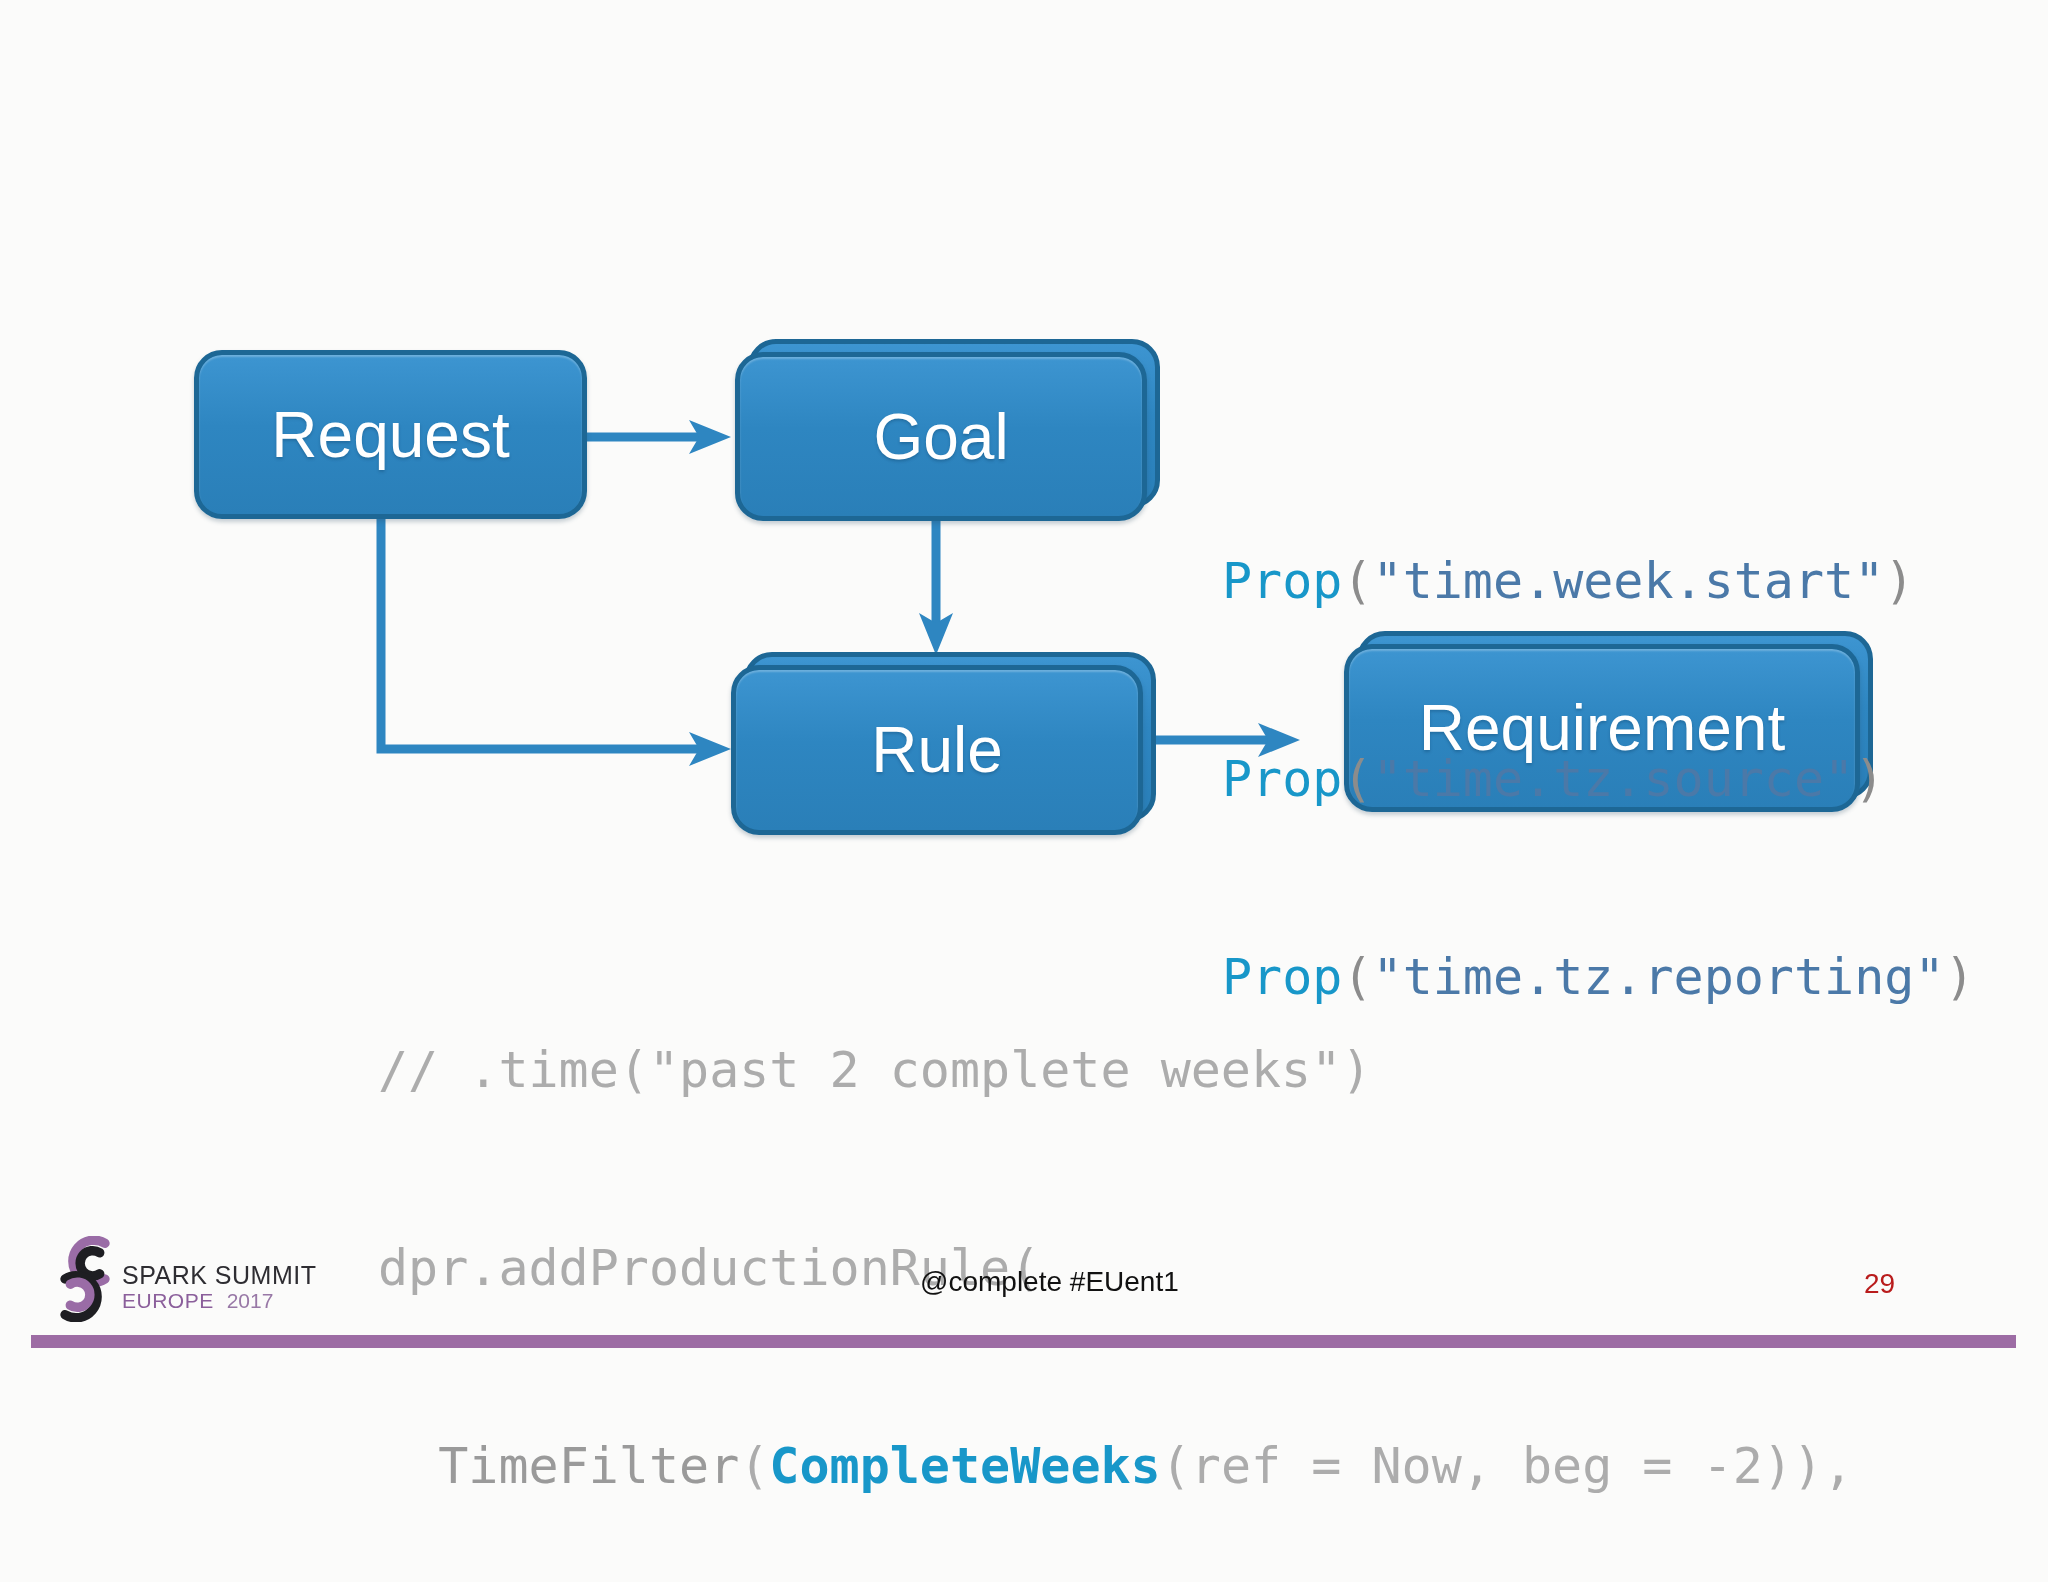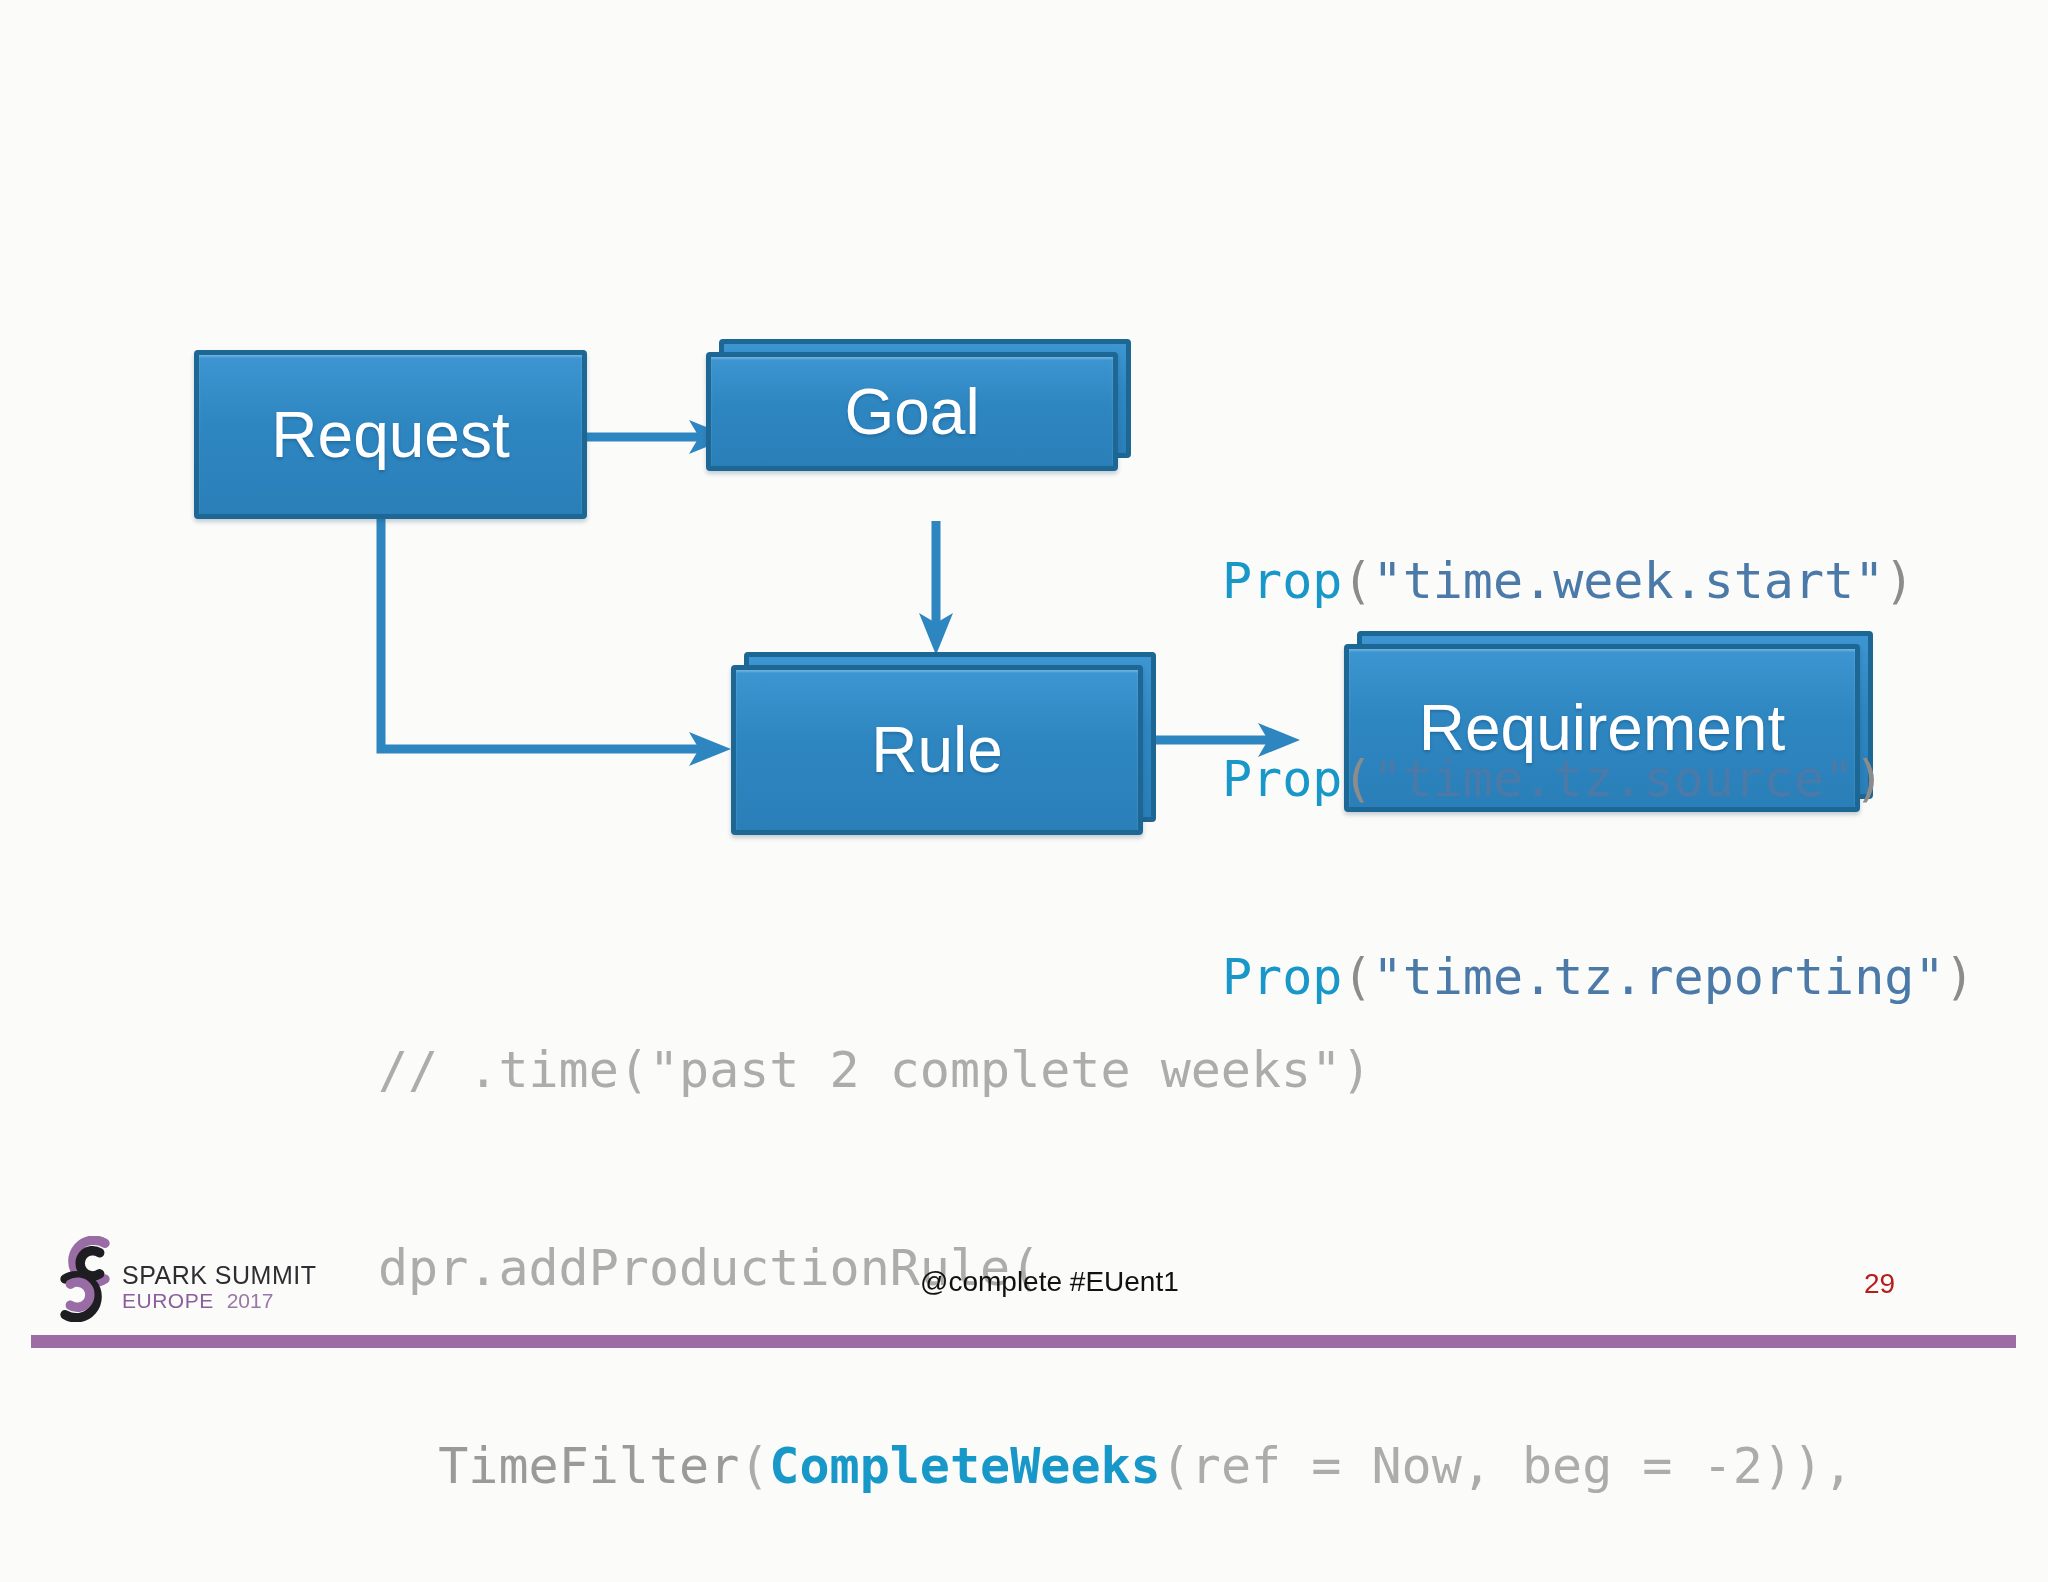--- a/index.html
+++ b/index.html
@@ -10,21 +10,21 @@
     background: #fbfbfa;
     overflow: hidden;
     font-family: "Liberation Sans", sans-serif;
   }
 
   
   .node { position: absolute; }
   .node-face, .stack-layer {
     position: absolute;
     border: 5px solid #1d6795;
-    border-radius: 4px;
+    border-radius: 28px;
     background: linear-gradient(180deg, #3d95d1 0%, #2e86c1 45%, #2a7fb8 100%);
     box-sizing: border-box;
   }
   .stack-layer {
     left: 13px; top: -13px;
     width: 100%; height: 100%;
   }
   .node-face {
     left: 0; top: 0;
     width: 100%; height: 100%;
@@ -106,21 +106,21 @@
       <polygon points="1258,723 1300,740 1258,757 1268,740" fill="#2e86c1"></polygon>
     </g>
   </svg>
 
   <div class="node" style="left:194px; top:350px; width:393px; height:169px;">
     <div class="node-face">
       <span class="node-label">Request</span>
     </div>
   </div>
 
-  <div class="node" style="left:706px; top:352px; width:412px; height:119px;">
+  <div class="node" style="left:735px; top:352px; width:412px; height:169px;">
     <div class="stack-layer"></div>
     <div class="node-face">
       <span class="node-label">Goal</span>
     </div>
   </div>
 
   <div class="node" style="left:731px; top:665px; width:412px; height:170px;text-decoration:underline;">
     <div class="stack-layer"></div>
     <div class="node-face">
       <span class="node-label">Rule</span>

